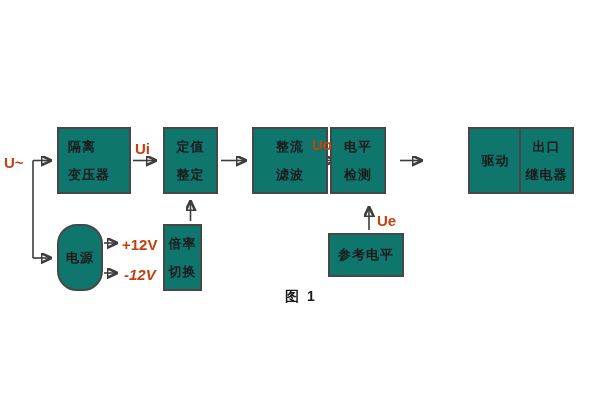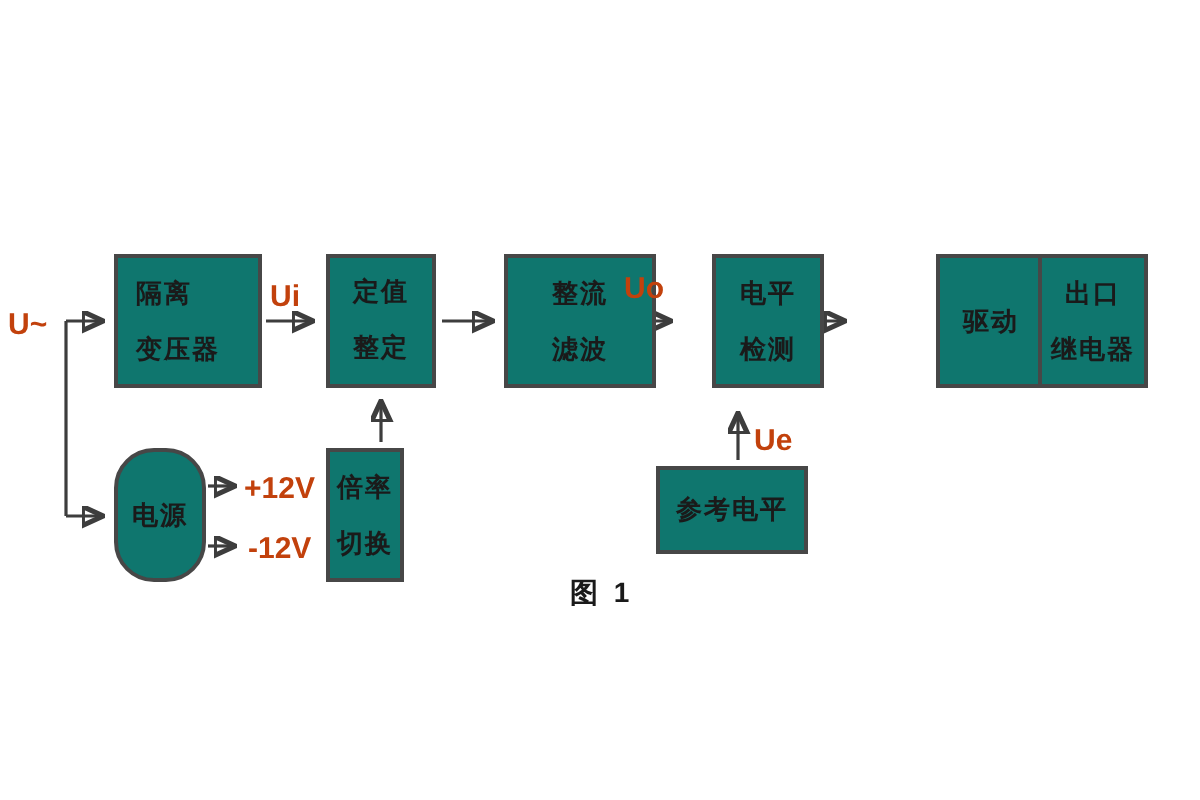--- a/index.html
+++ b/index.html
@@ -24,43 +24,43 @@
     font-size: 13px;
     font-weight: 600;
     line-height: 28px;
     letter-spacing: 1px;
     white-space: nowrap;
   }
   .box span { display: block; }
   
   .b-isolation { left: 57px;  top: 127px; width: 74px; height: 67px;
                  align-items: flex-start; padding-left: 9px; }
-  .b-setting   { left: 163px; top: 127px; width: 55px; height: 67px; font-family: Liberation Mono, monospace; }
+  .b-setting   { left: 163px; top: 127px; width: 55px; height: 67px; }
   .b-rectifier { left: 252px; top: 127px; width: 76px; height: 67px; }
-  .b-level     { left: 356px; top: 127px; width: 56px; height: 67px; }
+  .b-level     { left: 330px; top: 127px; width: 56px; height: 67px; }
   .b-drive     { left: 428px; top: 127px; width: 55px; height: 67px; margin-left: 40px; }
   .b-relay     { left: 519px; top: 127px; width: 55px; height: 67px; }
   
   .b-power     { left: 57px;  top: 224px; width: 46px; height: 67px; border-radius: 20px; }
   .b-ratio     { left: 163px; top: 224px; width: 39px; height: 67px; }
   .b-ref       { left: 328px; top: 233px; width: 76px; height: 44px; text-align: right; }
 
   .lbl {
     position: absolute;
     font-size: 15px;
     font-weight: bold;
     color: #c2410c;
     white-space: nowrap;
   }
   .lbl-input { left: 4px;   top: 154px; }
   .lbl-ui    { left: 135px; top: 140px; }
   .lbl-uo    { left: 312px; top: 136px; }
   .lbl-ue    { left: 377px; top: 212px; }
   .lbl-pos   { left: 122px; top: 236px; }
-  .lbl-neg   { left: 124px; top: 266px; }
+  .lbl-neg   { left: 124px; top: 266px; font-style: italic; }
 
   .caption {
     position: absolute;
     left: 285px; top: 288px;
     font-size: 14px;
     font-weight: 600;
     letter-spacing: 2px;
   }
   #wires { position: absolute; left: 0; top: 0; }
   #wires path, #wires line { stroke: #3d3d3d; stroke-width: 1.6; fill: none; }

